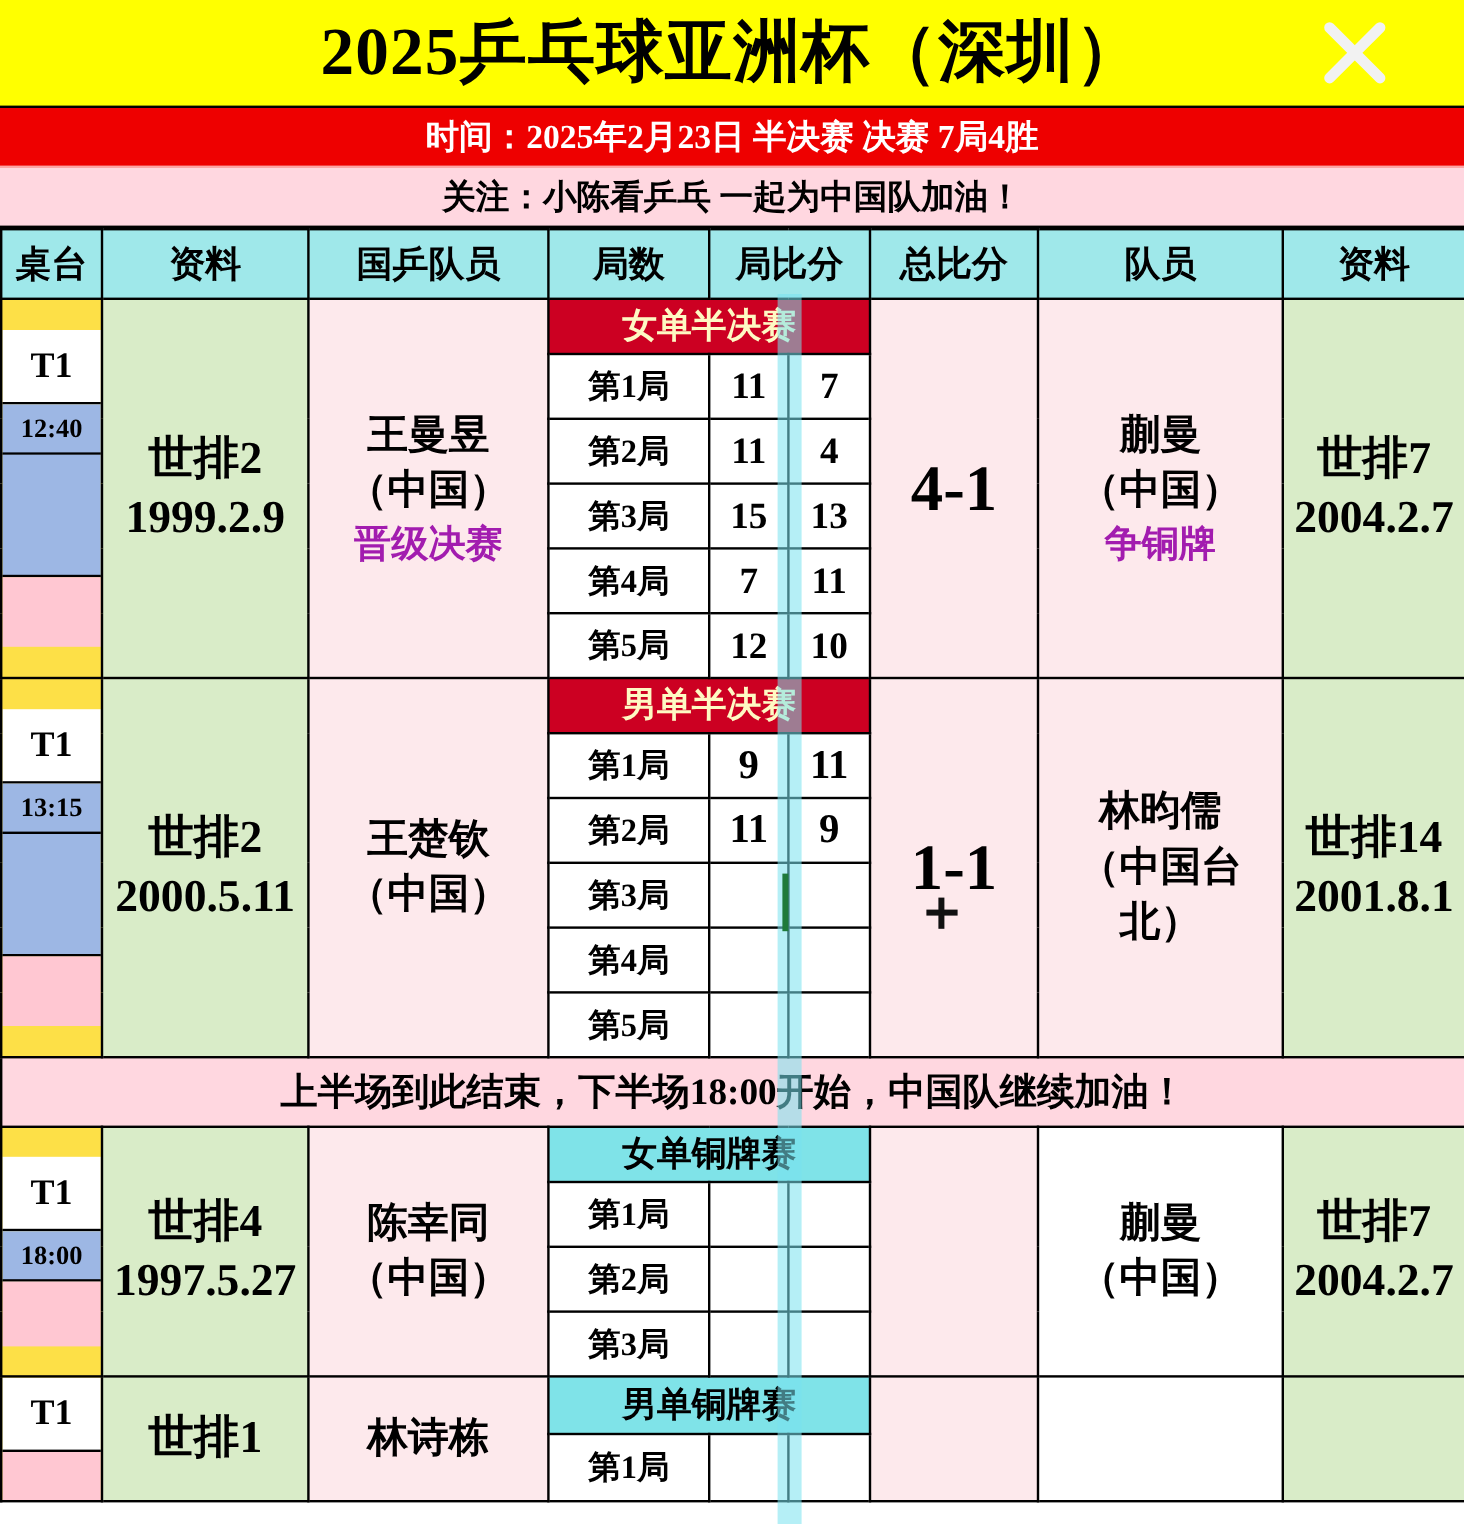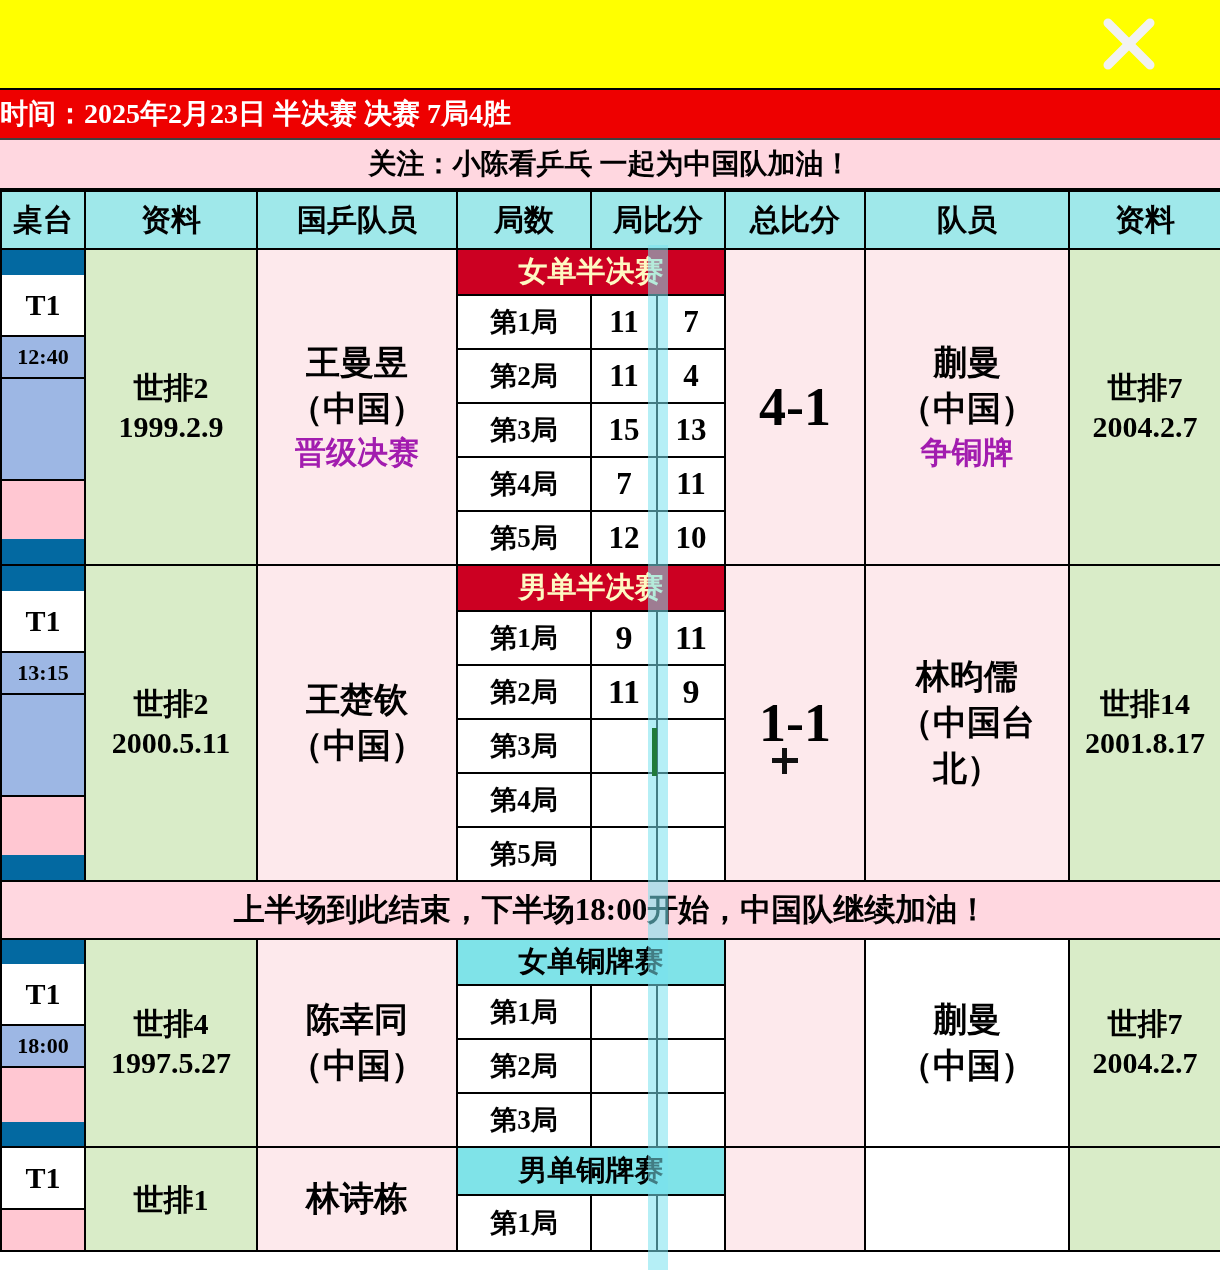--- a/index.html
+++ b/index.html
@@ -51,22 +51,22 @@
     justify-content: center;
   }
   .close-icon svg { display:block; }
 
   
   .time-bar {
     height: 48px;
     background: #ee0000;
     display: flex;
     align-items: center;
-    justify-content: flex-start;
-    border-bottom: 2px solid #404040;
+    justify-content: center;
+    border-bottom: 2px solid #fca5a5;
   }
   .time-bar .txt {
     font-family: "Liberation Serif", serif;
     font-weight: bold;
     font-size: 28px;
     color: #ffffff;
     white-space: nowrap;
   }
   .follow-bar {
     height: 48px;
@@ -117,21 +117,21 @@
   }
 
   
   .bg-green  { background: #d9ecc8; }
   .bg-white  { background: #ffffff; }
   .bg-lpink  { background: #fde9ec; }
 
   
   .tcell {
     padding: 0;
-    background: #0369a1;
+    background: #fde047;
   }
   .tcell .tnum {
     height: 60px;
     display:flex; align-items:center; justify-content:center;
     font-size: 30px;
     font-family: "Liberation Serif", serif;
     font-weight: bold;
     border-bottom: 2px solid #000;
     background: #ffffff;
   }
@@ -145,21 +145,21 @@
   }
   .tcell .tblue {
     background: #9db7e4;
     border-bottom: 2px solid #000;
   }
   .tcell .tpink {
     background: #ffc7d2;
   }
 
   .info-txt {
-    font-size: 30px;
+    font-size: 38px;
     line-height: 1.3;
     padding: 4px 2px;
   }
   .player-txt {
     font-size: 34px;
     line-height: 1.35;
     padding: 4px 2px;
   }
   .player-note {
     color: #a21caf;
@@ -240,20 +240,21 @@
     font-size: 31px;
     color: #000;
   }
 </style>
 </head>
 <body>
 
 <div class="page">
 
   <div class="title-bar">
+    <div class="title-text">2025乒乓球亚洲杯（深圳）</div>
     <div class="close-icon">
       <svg width="58" height="58" viewBox="0 0 58 58" aria-hidden="true">
         <line x1="8" y1="8" x2="50" y2="50" stroke="currentColor" stroke-width="9" stroke-linecap="round"></line>
         <line x1="50" y1="8" x2="8" y2="50" stroke="currentColor" stroke-width="9" stroke-linecap="round"></line>
       </svg>
     </div>
   </div>
 
   <div class="time-bar">
     <div class="txt">时间：2025年2月23日    半决赛    决赛   7局4胜</div>
@@ -359,21 +360,21 @@
           <div>（中国）</div>
         </td>
         <td class="gh-red" colspan="3">男单半决赛</td>
         <td class="bg-lpink total-score" rowspan="6">1-1</td>
         <td class="bg-lpink player-txt" rowspan="6">
           <div>林昀儒</div>
           <div>（中国台北）</div>
         </td>
         <td class="bg-green info-txt" rowspan="6">
           <div>世排14</div>
-          <div>2001.8.17</div>
+          <div>2001.8.1</div>
         </td>
       </tr>
       <tr>
         <td class="game-label">第1局</td>
         <td class="score-cell big">9</td>
         <td class="score-cell big">11</td>
       </tr>
       <tr>
         <td class="game-label">第2局</td>
         <td class="score-cell big">11</td>

